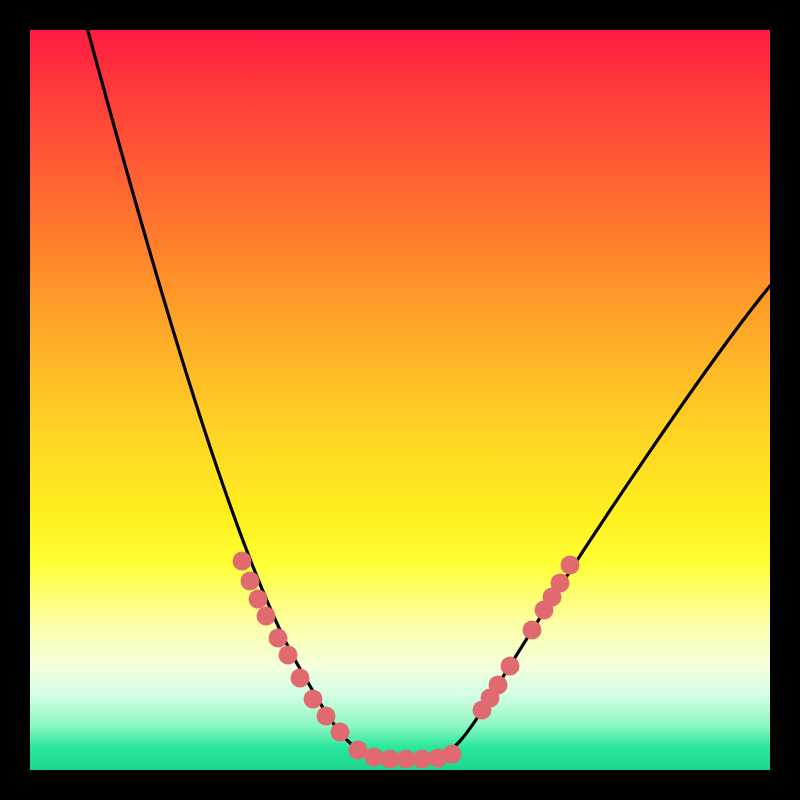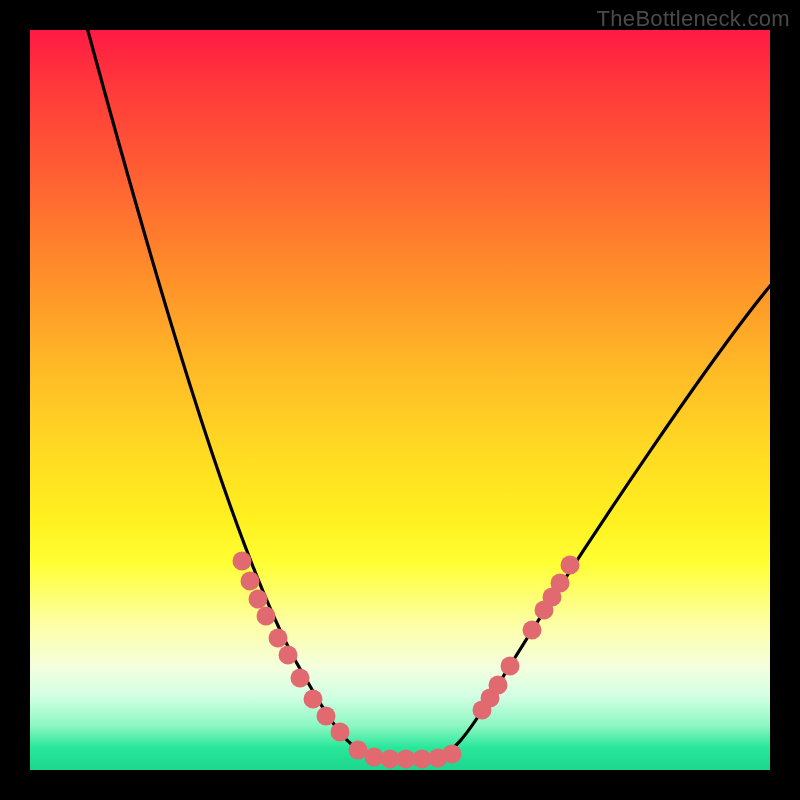--- a/index.html
+++ b/index.html
@@ -67,21 +67,20 @@
     top: 0;
     width: 100%;
     height: 100%;
     overflow: visible;
   }
 </style>
 </head>
 <body>
 
 <div class="frame">
-  <div class="watermark">TheBottleneck.com</div>
 
   <div class="plot-area">
     <div class="gradient"></div>
 
     <svg class="curve" viewBox="0 0 740 740">
       <path fill="none" stroke="#000" stroke-width="3.2" stroke-linecap="round" d="M 55 -10 C 120 230, 200 510, 265 630 C 305 700, 320 726, 355 728 L 405 728 C 420 726, 435 710, 468 655 C 560 505, 690 315, 745 250"></path>
       <g id="ml">
           <circle cx="212" cy="531" r="9.5" fill="#e06a6f" stroke="#b44b50" stroke-width="0"></circle>
           <circle cx="220" cy="551" r="9.5" fill="#e06a6f" stroke="#b44b50" stroke-width="0"></circle>
           <circle cx="228" cy="569" r="9.5" fill="#e06a6f" stroke="#b44b50" stroke-width="0"></circle>

